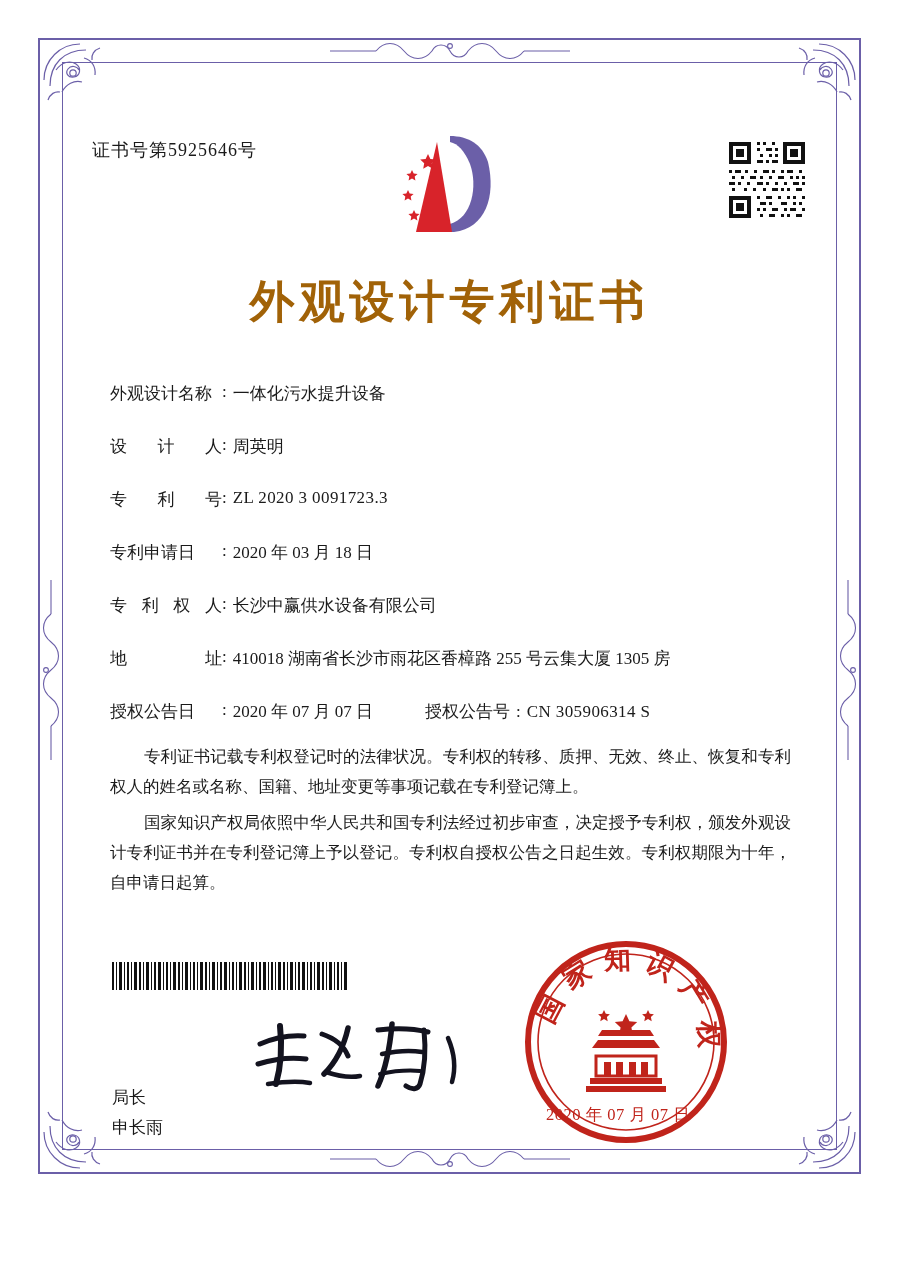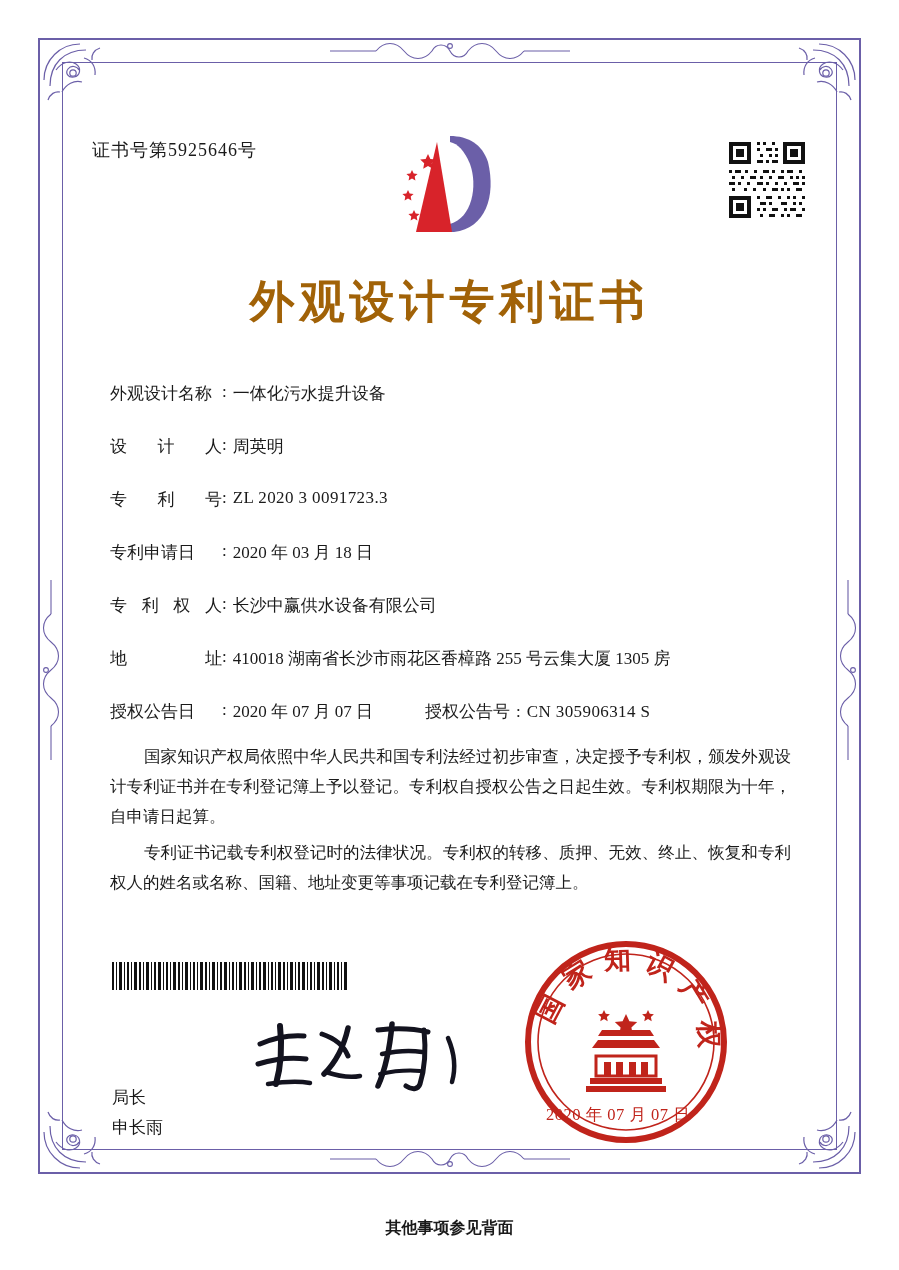--- a/index.html
+++ b/index.html
@@ -480,22 +480,22 @@
       <span class="dual-second">
         <span class="field-label2">授权公告号</span>
         <span class="field-colon">:</span>
         <span class="field-value mono">CN 305906314 S</span>
       </span>
     </div>
 
   </div>
 
   <div class="paras">
+    <p>专利证书记载专利权登记时的法律状况。专利权的转移、质押、无效、终止、恢复和专利权人的姓名或名称、国籍、地址变更等事项记载在专利登记簿上。</p>
     <p>国家知识产权局依照中华人民共和国专利法经过初步审查，决定授予专利权，颁发外观设计专利证书并在专利登记簿上予以登记。专利权自授权公告之日起生效。专利权期限为十年，自申请日起算。</p>
-    <p>专利证书记载专利权登记时的法律状况。专利权的转移、质押、无效、终止、恢复和专利权人的姓名或名称、国籍、地址变更等事项记载在专利登记簿上。</p>
   </div>
 
   <div class="barcode">
     <svg viewBox="0 0 238 28" shape-rendering="crispEdges">
       <g fill="#111">
         <rect x="0" y="0" width="2" height="28"></rect>
           <rect x="4" y="0" width="1" height="28"></rect>
         <rect x="7" y="0" width="3" height="28"></rect>
           <rect x="12" y="0" width="1" height="28"></rect>
         <rect x="15" y="0" width="2" height="28"></rect>
@@ -605,15 +605,14 @@
       <defs>
         <path id="sealArc" d="M106 106 m-74 0 a74 74 0 1 1 148 0"></path>
       </defs>
       <text font-family="DejaVu Serif, serif" font-size="27" font-weight="bold" fill="#c0241b" letter-spacing="12">
         <textPath href="#sealArc" startOffset="7%">国家知识产权局</textPath>
       </text>
     </svg>
   </div>
   <div class="seal-date">2020 年 07 月 07 日</div>
 
-  <div class="back-note">其他事项参见背面</div>
 
 </div>
 
 </body></html>

